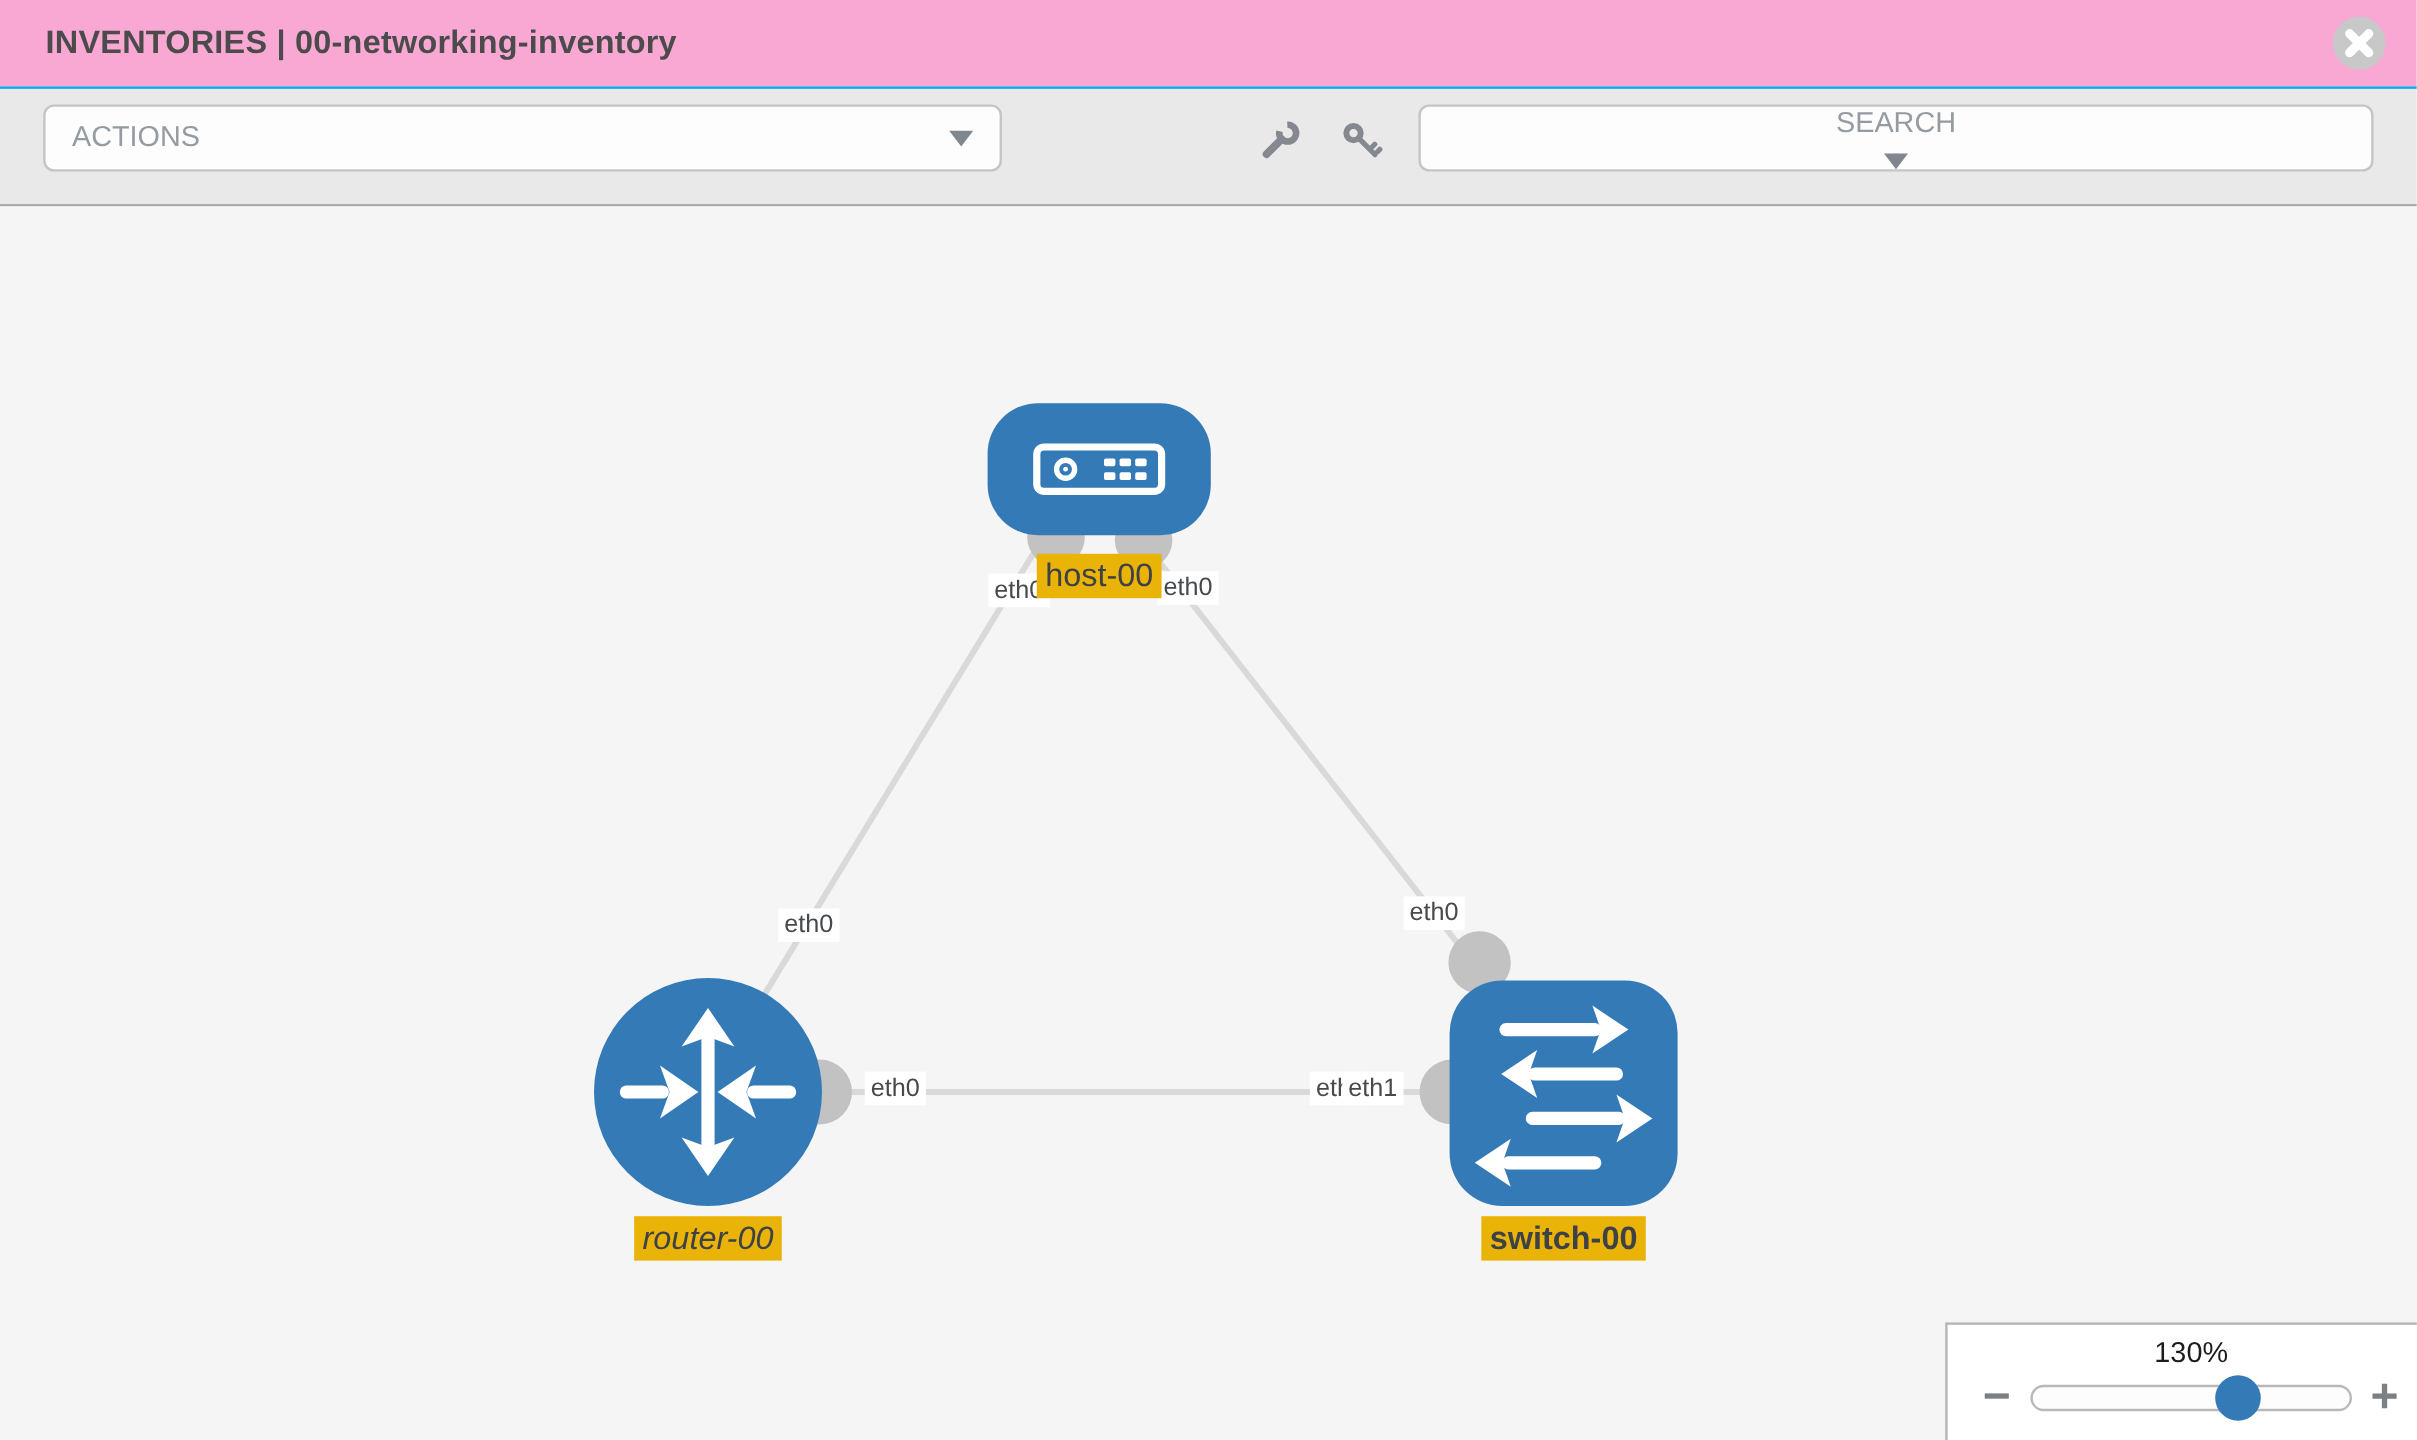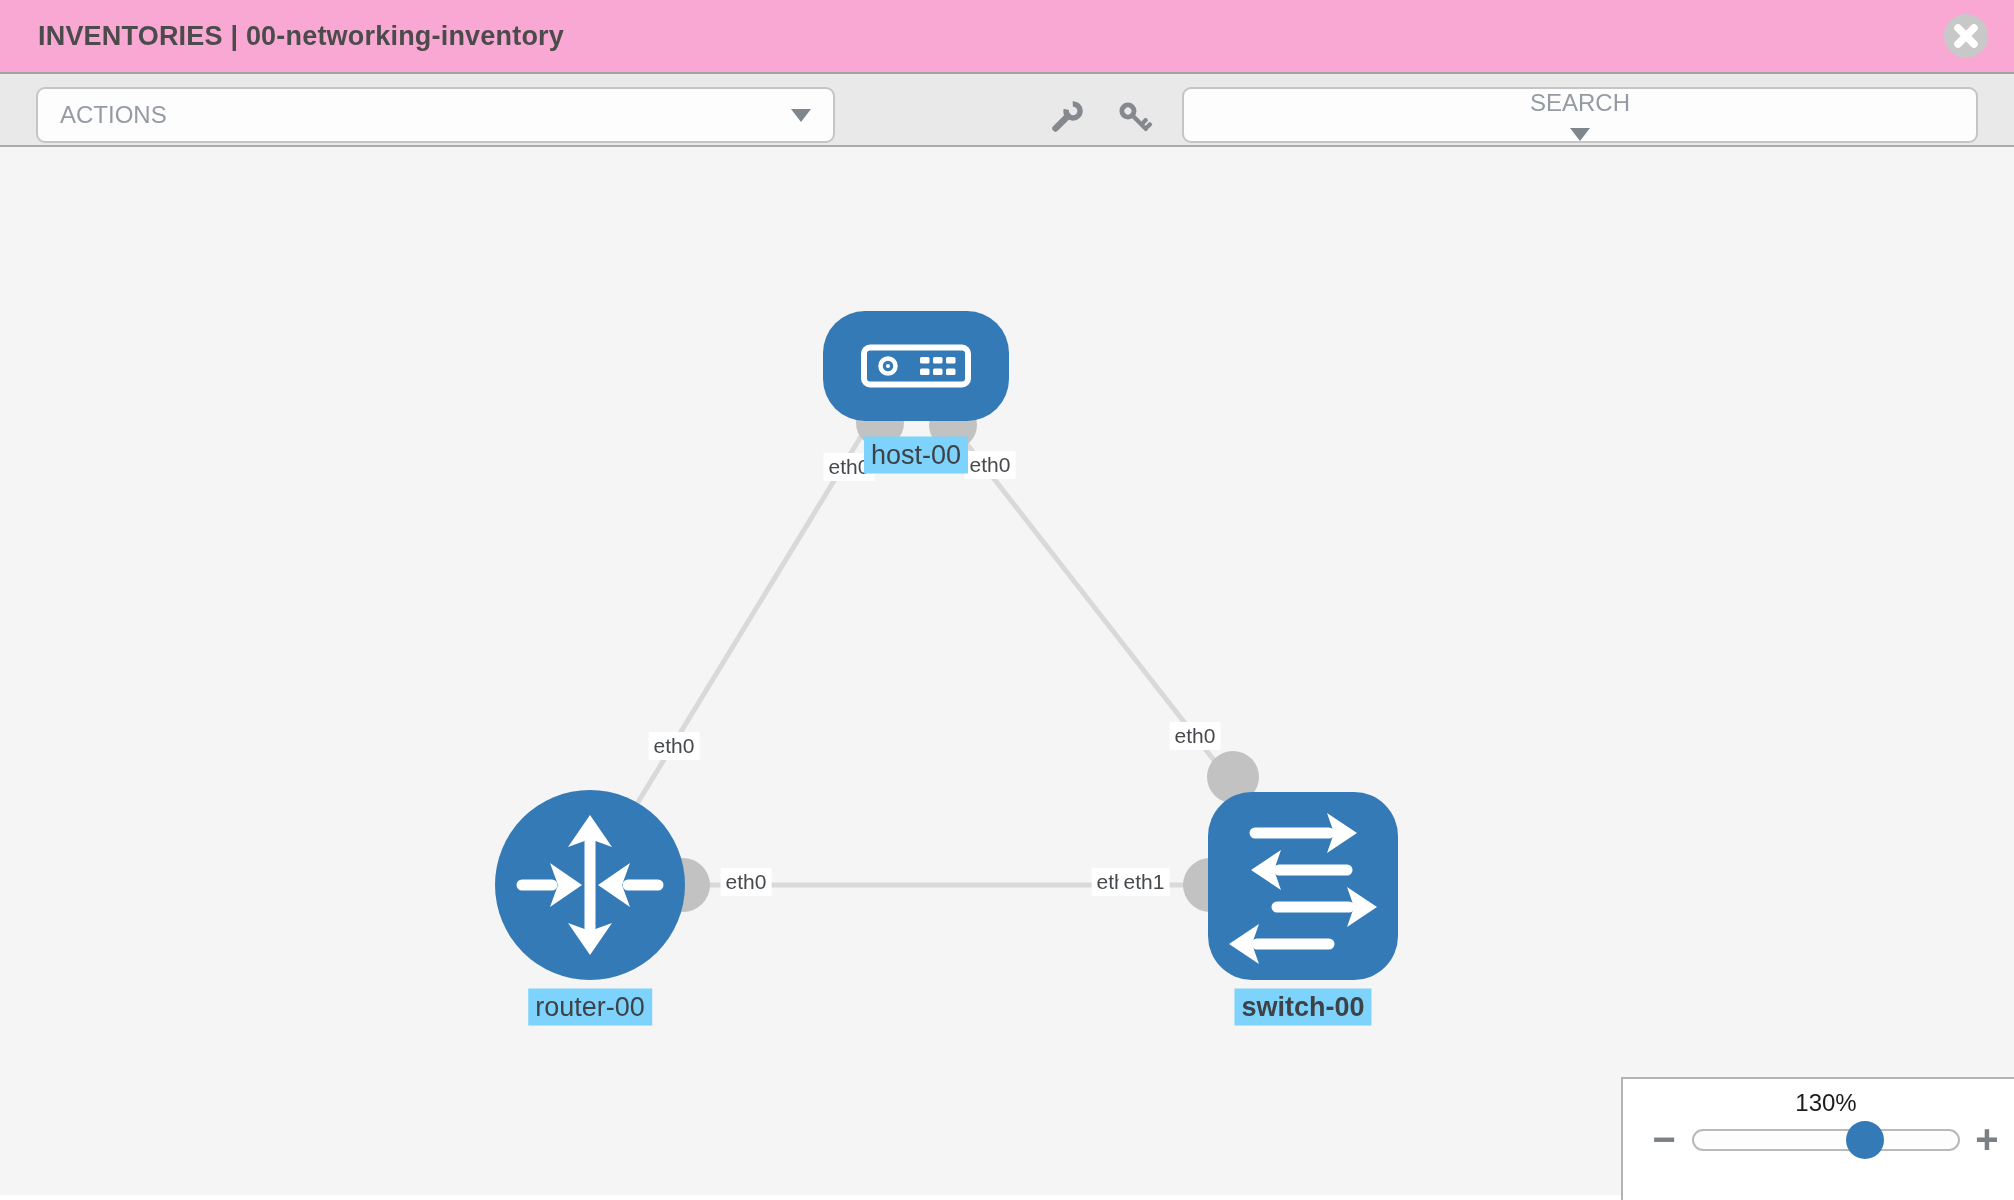--- a/index.html
+++ b/index.html
@@ -7,22 +7,22 @@
               font-family:"Liberation Sans","DejaVu Sans",sans-serif; }
 
   
   .header { position:relative; height:72px; background:#f9a8d4; }
   .page-title { position:absolute; left:38px; top:50%; transform:translateY(-50%);
                 font-size:27px; font-weight:bold; color:#4b4b4b; letter-spacing:.2px; }
   .close-btn { position:absolute; left:1943px; top:13px; width:46px; height:46px;
                border:none; background:transparent; cursor:pointer; }
 
   
-  .toolbar { position:relative; height:75px; background:var(--toolbar_bg,#e9e9e9);
-             border-top:2px solid #a3a3a3; border-bottom:2px solid #ababab; }
+  .toolbar { position:relative; height:100px; background:var(--toolbar_bg,#e9e9e9);
+             border-top:2px solid #0ea5e9; border-bottom:2px solid #ababab; }
   .dropdown { position:absolute; top:13px; height:56px; background:#fdfdfd;
               border:2px solid #c5c5c5; border-radius:9px; display:flex;
               align-items:center; padding:0 22px; cursor:pointer; }
   .dropdown .ph { font-size:24px; color:#959ba2; flex:1; }
   .caret { width:0; height:0; border-left:10px solid transparent;
            border-right:10px solid transparent; border-top:13px solid #7f868d; }
   .dd-actions { left:36px;  width:799px; }
   .dd-search  { left:1182px; width:796px;flex-direction:column; }
   .tool-icon-btn { position:absolute; top:22px; width:44px; height:44px; border:none;
                    background:transparent; cursor:pointer; }
@@ -37,21 +37,21 @@
 
   .node { position:absolute; background:var(--node_blue,#337ab7); display:flex;
           align-items:center; justify-content:center; cursor:pointer; }
   .node-host   { left:823px;  top:164px; width:186px; height:110px; border-radius:42px; }
   .node-router { left:495px;  top:643px; width:190px; height:190px; border-radius:50%; }
   .node-switch { left:1208px; top:645px; width:190px; height:188px; border-radius:44px; }
 
   .node svg .wl { stroke:#fff; stroke-linecap:round; fill:none; }
   .node svg .wf { fill:#fff; }
 
-  .nlabel { position:absolute; transform:translate(-50%,-50%); background:#7dd3fc;
+  .nlabel { position:absolute; transform:translate(-50%,-50%); background:#eab308;
             font-size:27px; color:#3e4246; padding:3px 7px; white-space:nowrap; z-index:5;text-align:center; }
   .ilabel { position:absolute; transform:translate(-50%,-50%); background:#fff;
             font-size:21px; color:#46494d; padding:2px 5px; white-space:nowrap; z-index:4; }
   .ilabel.over { z-index:6;text-align:right; }
 
   
   .zoom-panel { position:absolute; left:1621px; top:930px; width:400px; height:140px;
                 background:#fff; border:2px solid #b4b4b4; z-index:10; }
   .zoom-value { position:absolute; left:69px; top:10px; width:268px; text-align:center;
                 font-size:24px; color:#1c1c1c; }
@@ -156,21 +156,21 @@
       <line class="wl" x1="44" y1="-16" x2="-24" y2="-16" stroke-width="11"></line>
       <path class="wf" d="M-52,-16 L-22,-36 L-29,-16 L-22,4 Z"></path>
       <line class="wl" x1="-26" y1="21" x2="46" y2="21" stroke-width="11"></line>
       <path class="wf" d="M74,21 L44,1 L51,21 L44,41 Z"></path>
       <line class="wl" x1="26" y1="58" x2="-46" y2="58" stroke-width="11"></line>
       <path class="wf" d="M-74,58 L-44,38 L-51,58 L-44,78 Z"></path>
     </svg>
   </div>
 
   <div class="nlabel" style="left:916px;  top:308px;">host-00</div>
-  <div class="nlabel" style="left:590px;  top:860px;">router-00</div>
+  <div class="nlabel" style="left:590px;  top:860px;font-style:italic;">router-00</div>
   <div class="nlabel" style="left:1303px; top:860px;font-weight:bold;">switch-00</div>
 
   <div class="ilabel" style="left:849px;  top:320px;">eth0</div>
   <div class="ilabel" style="left:674px;  top:599px;">eth0</div>
   <div class="ilabel" style="left:990px;  top:318px;">eth0</div>
   <div class="ilabel" style="left:1195px; top:589px;">eth0</div>
   <div class="ilabel" style="left:746px;  top:735px;">eth0</div>
   <div class="ilabel" style="left:1117px; top:735px;">eth0</div>
   <div class="ilabel over" style="left:1144px; top:735px;">eth1</div>
 

